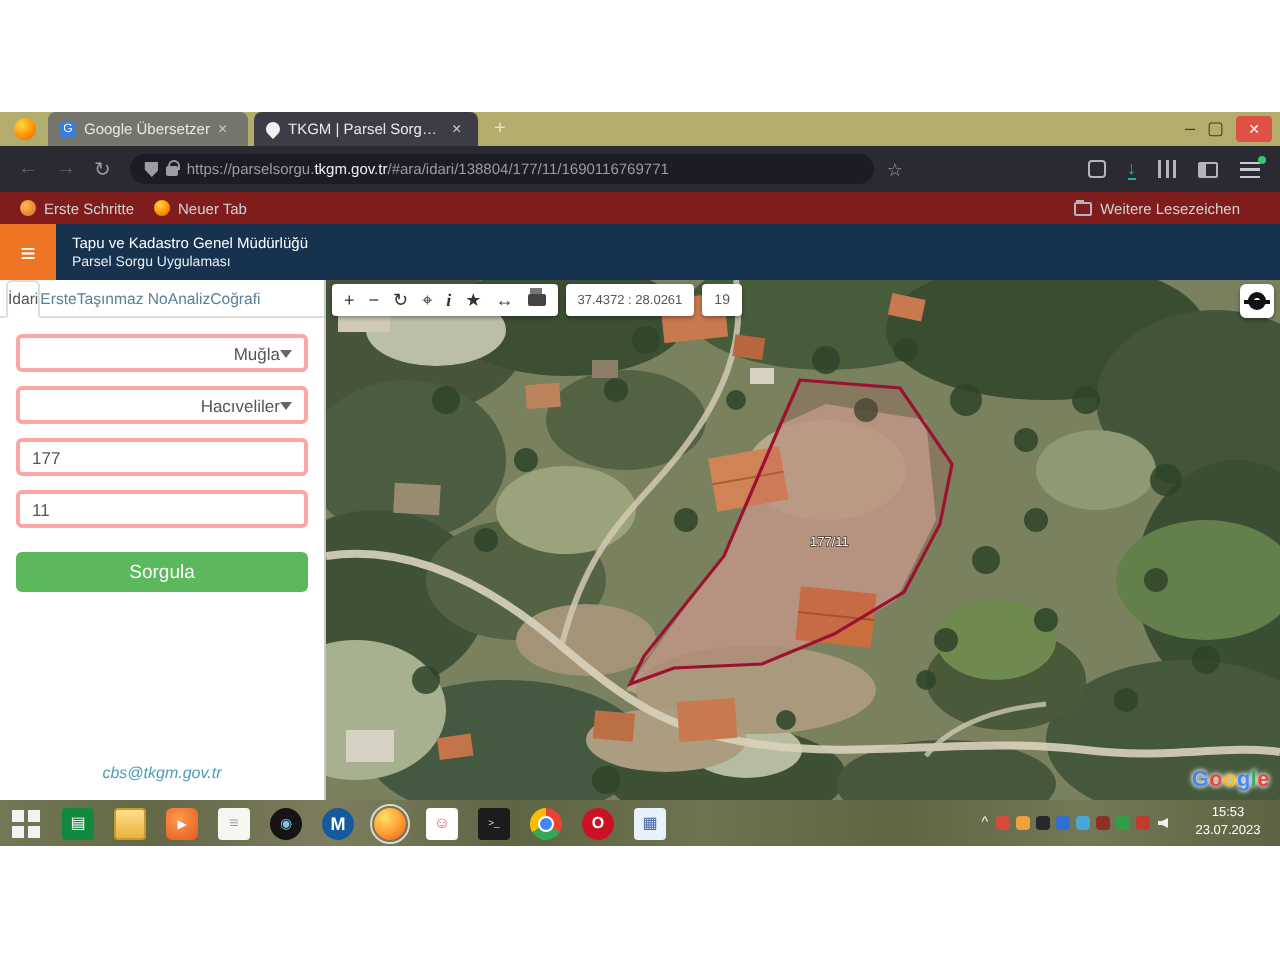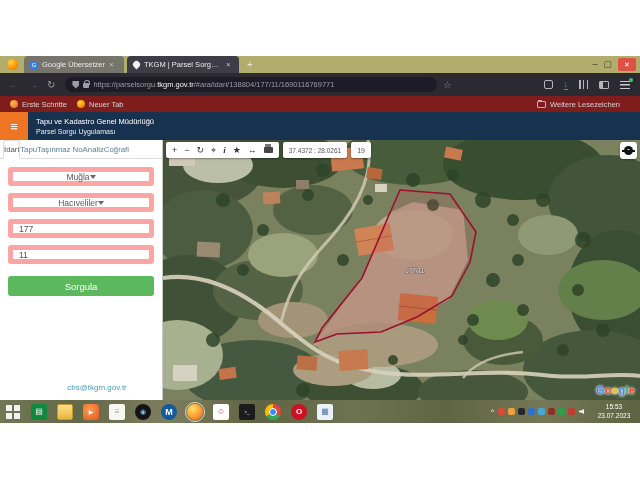--- a/index.html
+++ b/index.html
@@ -73,29 +73,29 @@
   .titles .l2 { font-size:7px; color:#e8eef4; }
 
   
   .content { display:flex; height:260px; }
   .sidebar { width:163px; background:#fff; border-right:1px solid #c9c9c9; position:relative; flex:0 0 auto; }
   .side-tabs { display:flex; align-items:stretch; height:19px; border-bottom:1px solid #ddd; padding-left:3px; }
   .stab { display:flex; align-items:center; padding:0 0; font-size:7.8px; color:#56829b; white-space:nowrap; }
   .stab.active { background:#fff; border:1px solid #ddd; border-bottom:1px solid #fff;
                  border-radius:3px 3px 0 0; color:#555; margin-bottom:-1px; }
   .fields { padding:8px 8px 0 8px; }
-  .select, .tinput { height:19px; border:5px solid #fca5a5; border-radius:3px; background:#fff;
-                     display:flex; align-items:center; justify-content:center;
+  .select, .tinput { height:19px; border:2px solid #fca5a5; border-radius:3px; background:#fff;
+                     display:flex; align-items:center; justify-content:flex-end;
                      padding:0 6px; margin-bottom:7px; font-size:8.5px; color:#555; }
   .chev { width:0; height:0; border-left:3px solid transparent; border-right:3px solid transparent;
           border-top:4px solid #666; }
   .tinput input { border:none; outline:none; width:100%; font-size:8.5px; color:#555; background:transparent; }
   .btn-sorgula { height:20px; margin-top:12px; background:#5cb85c; border:none; border-radius:3px; width:100%;
                  color:#fff; font-size:9.5px; display:flex; align-items:center; justify-content:center; }
-  .side-footer { position:absolute; bottom:6px; left:16px; width:100%; text-align:center; }
+  .side-footer { position:absolute; bottom:6px; left:0; width:100%; text-align:center;font-style:italic; }
   .side-footer a { font-size:8px; color:#4a9fb5; text-decoration:none; }
 
   .map { position:relative; flex:1; overflow:hidden; background:#79815e; }
   .map svg { position:absolute; left:0; top:0; }
   .map-toolbar { position:absolute; left:3px; top:2px; display:flex; align-items:center; }
   .mtb { background:#fff; border-radius:2px; box-shadow:0 1px 2px rgba(0,0,0,.35); height:16px;
          display:flex; align-items:center; gap:7px; padding:0 6px; }
   .mi { font-size:9px; color:#333; line-height:1; }
   .mi-info { font-family:"Liberation Serif", serif; font-style:italic; font-weight:bold; }
   .mi-print { width:9px; height:6px; background:#444; border-radius:1px; position:relative; }
@@ -212,21 +212,21 @@
       <div class="titles">
         <span class="l1">Tapu ve Kadastro Genel Müdürlüğü</span>
         <span class="l2">Parsel Sorgu Uygulaması</span>
       </div>
     </div>
 
     <div class="content">
       <div class="sidebar">
         <div class="side-tabs">
           <span class="stab active">İdari</span>
-          <span class="stab">Tapu</span>
+          <span class="stab">Erste</span>
           <span class="stab">Taşınmaz No</span>
           <span class="stab">Analiz</span>
           <span class="stab">Coğrafi</span>
         </div>
         <div class="fields">
           <div class="select">
             <span>Muğla</span>
             <span class="chev"></span>
           </div>
           <div class="select">

